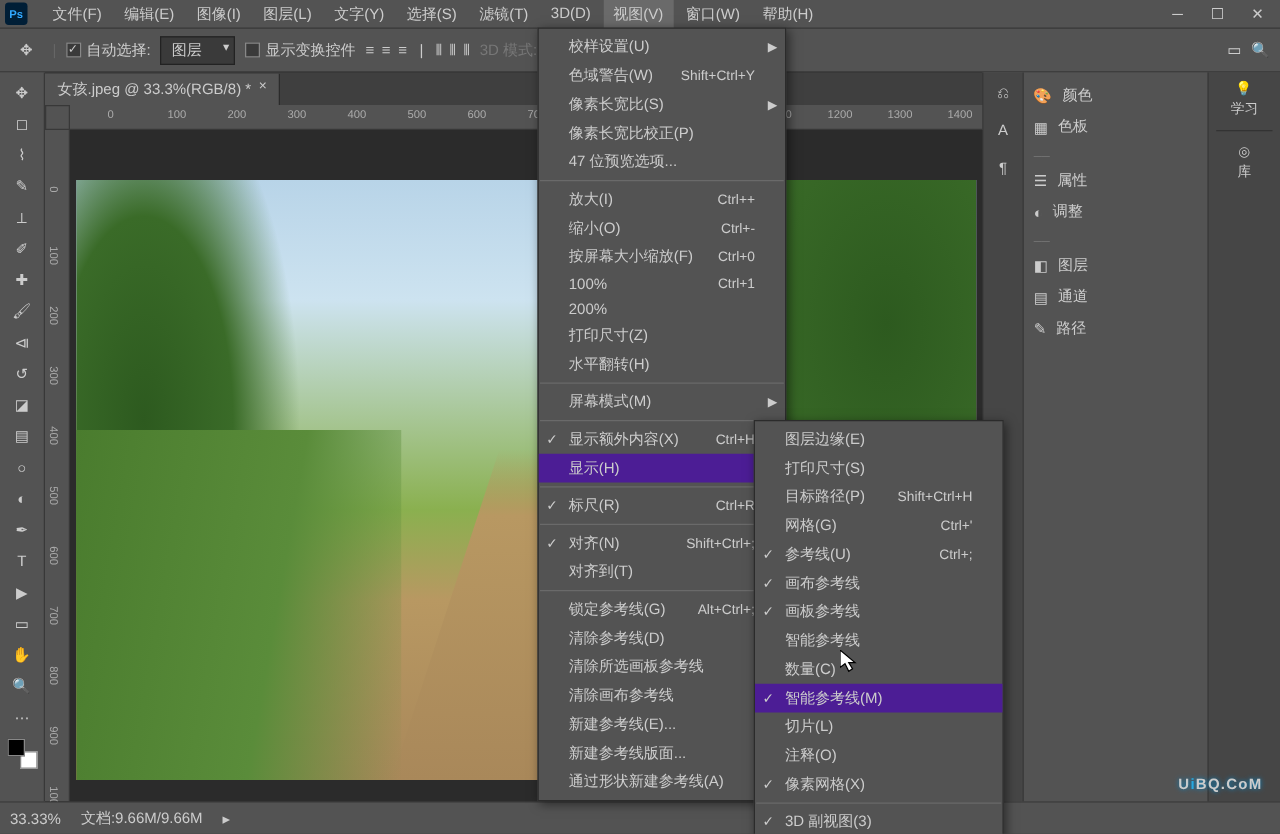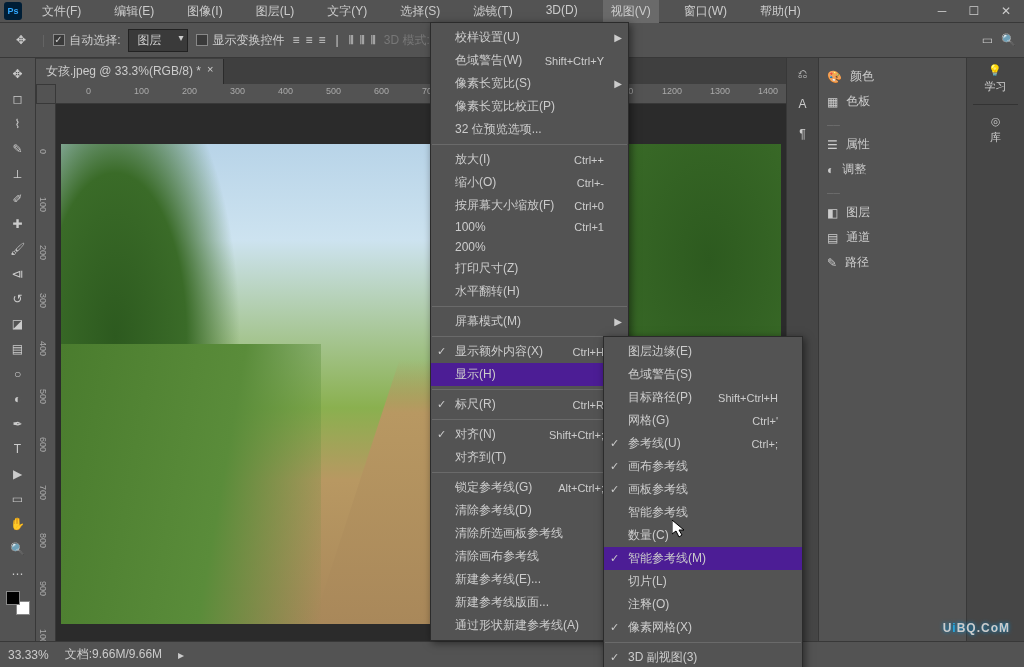--- a/index.html
+++ b/index.html
@@ -1,19 +1,19 @@
 <!DOCTYPE html>
 <html><head>
 <meta charset="utf-8">
 <style>
 *{margin:0;padding:0;box-sizing:border-box;font-family:"Microsoft YaHei",sans-serif;font-size:12px;color:#ccc;user-select:none}
 body{background:#535353;width:1024px;height:667px;overflow:hidden;position:relative}
 .titlebar{height:22px;background:#535353;display:flex;align-items:center;padding:0 4px}
 .ps-logo{width:18px;height:18px;background:#001e36;border-radius:3px;display:flex;align-items:center;justify-content:center;color:#31a8ff;font-weight:bold;font-size:9px;margin-right:12px}
-.menubar{display:flex;gap:17px}
+.menubar{display:flex;gap:2px}
 .menu-item{padding:3px 8px;cursor:pointer}
 .menu-item.active{background:#6a6a6a}
 .window-controls{margin-left:auto;display:flex;gap:4px}
 .win-btn{width:28px;height:18px;display:flex;align-items:center;justify-content:center;cursor:pointer}
 .toolbar{height:36px;background:#535353;border-top:1px solid #383838;border-bottom:1px solid #383838;display:flex;align-items:center;padding:0 8px;gap:8px}
 .tool-icon{width:26px;height:26px;display:flex;align-items:center;justify-content:center}
 .checkbox{width:12px;height:12px;border:1px solid #888;background:#3a3a3a;display:inline-block;vertical-align:middle;margin-right:4px}
 .checkbox.checked::after{content:"✓";font-size:10px;color:#ccc;display:block;line-height:10px}
 .dropdown{background:#3a3a3a;border:1px solid #222;padding:2px 18px 2px 8px;position:relative;min-width:60px}
 .dropdown::after{content:"▾";position:absolute;right:4px;top:2px;font-size:10px}
@@ -263,21 +263,21 @@
       <span class="dm-shortcut">Shift+Ctrl+Y</span>
     </div>
     <div class="dm-item">
       <span>像素长宽比(S)</span>
       <span class="dm-arrow">▶</span>
     </div>
     <div class="dm-item disabled">
       <span>像素长宽比校正(P)</span>
     </div>
     <div class="dm-item disabled">
-      <span>32 位预览选项...</span>
+      <span>47 位预览选项...</span>
     </div>
     <div class="dm-sep"></div>
     <div class="dm-item">
       <span>放大(I)</span>
       <span class="dm-shortcut">Ctrl++</span>
     </div>
     <div class="dm-item">
       <span>缩小(O)</span>
       <span class="dm-shortcut">Ctrl+-</span>
     </div>
@@ -352,21 +352,21 @@
     <div class="dm-item disabled">
       <span>通过形状新建参考线(A)</span>
     </div>
   </div>
 
 <div class="dropdown-menu" id="showMenu" style="top:336px;left:603px;min-width:200px">
     <div class="dm-item">
       <span>图层边缘(E)</span>
     </div>
     <div class="dm-item">
-      <span>色域警告(S)</span>
+      <span>打印尺寸(S)</span>
     </div>
     <div class="dm-item">
       <span>目标路径(P)</span>
       <span class="dm-shortcut">Shift+Ctrl+H</span>
     </div>
     <div class="dm-item">
       <span>网格(G)</span>
       <span class="dm-shortcut">Ctrl+'</span>
     </div>
     <div class="dm-item disabled">

